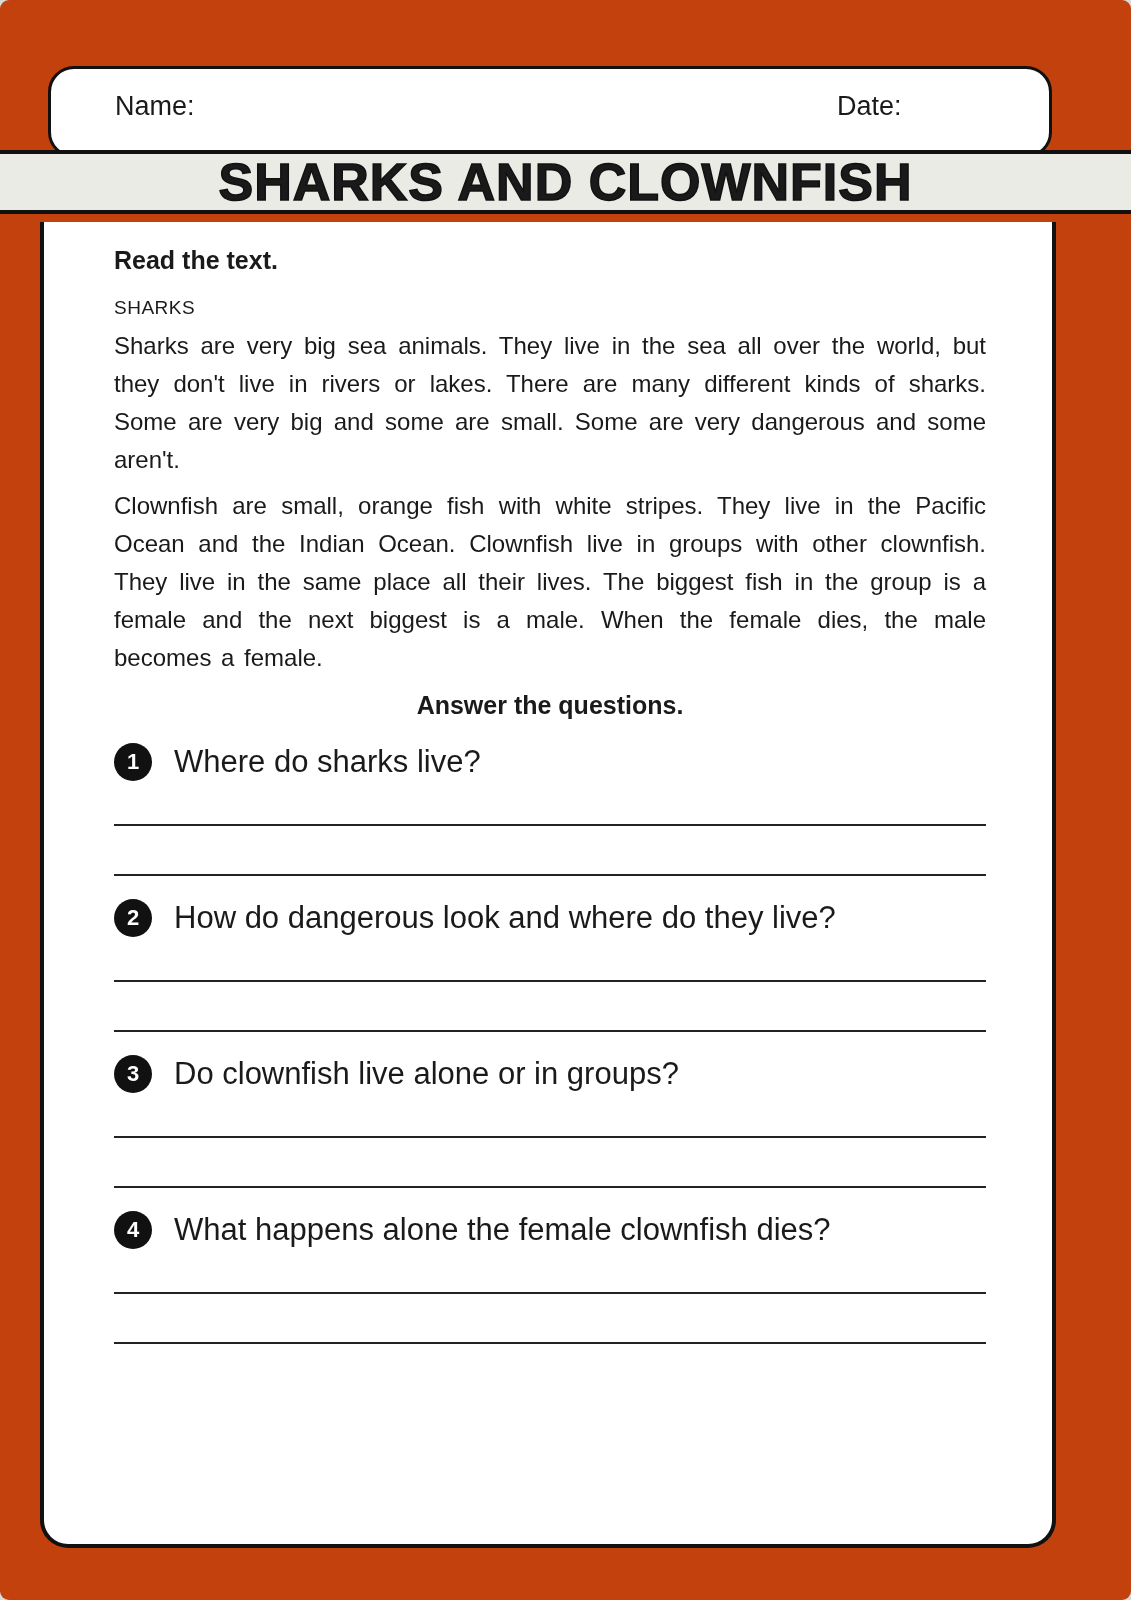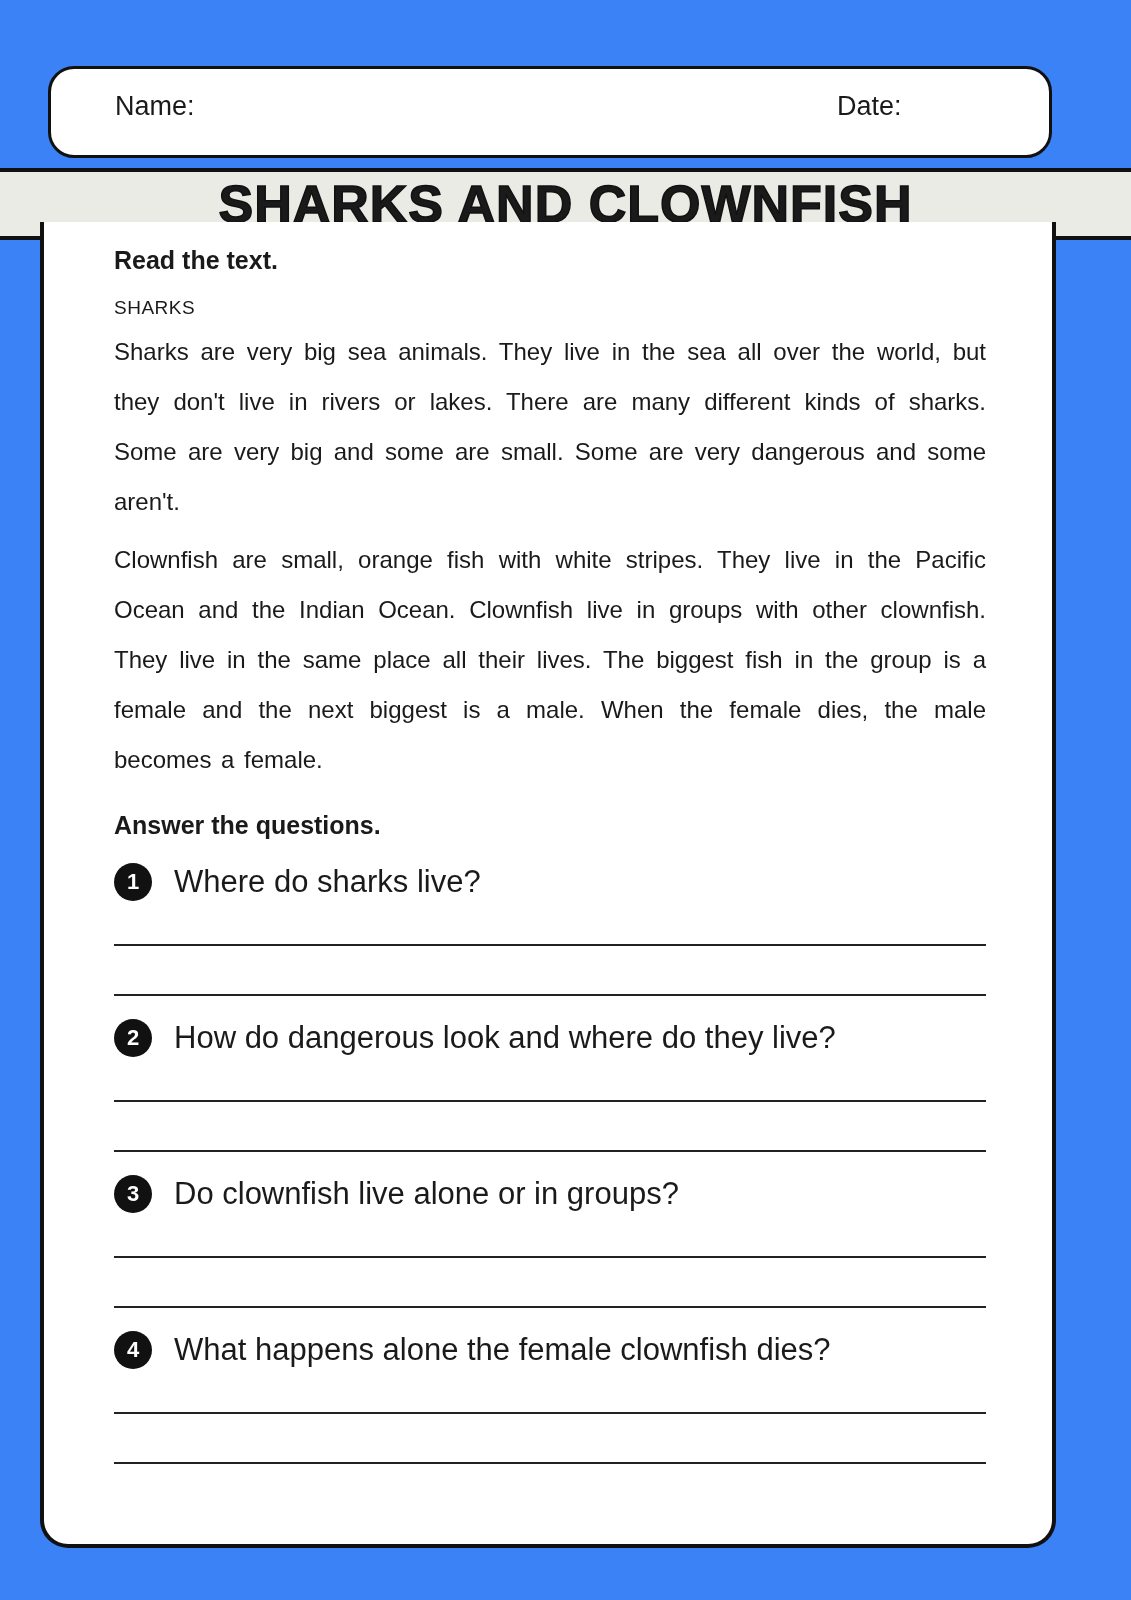--- a/index.html
+++ b/index.html
@@ -1,37 +1,38 @@
 <!DOCTYPE html>
 <html><head>
 <meta charset="utf-8">
 <style>
   * { margin:0; padding:0; box-sizing:border-box; }
   html,body { background:#d9dbd6; }
   .page {
     position:relative;
     width:1131px; height:1600px;
-    background:#3b82f6;
+    background:#c2410c;
     font-family:"Liberation Sans", sans-serif;
     color:#1a1a1a;
     overflow:hidden;
+    border-radius:9px;
   }
   .name-date-box {
     position:absolute; left:48px; top:66px;
     width:1004px; height:92px;
     background:#ffffff;
     border:3px solid #111;
     border-radius:26px;
   }
   .name-label { position:absolute; left:64px; top:22px; font-size:27px; }
   .date-label { position:absolute; left:786px; top:22px; font-size:27px; }
 
   .title-band {
-    position:absolute; left:0; top:168px;
-    width:1131px; height:72px;
+    position:absolute; left:0; top:150px;
+    width:1131px; height:64px;
     background:#e9ebe4;
     border-top:4px solid #111;
     border-bottom:4px solid #111;
     display:flex; align-items:center; justify-content:center;
   }
   .worksheet-title {
     font-size:52px;
     font-weight:900;
     letter-spacing:1px;
     -webkit-text-stroke:1.5px #111;
@@ -44,26 +45,26 @@
     border:4px solid #111;
     border-top:none;
     border-radius:0 0 28px 28px;
     padding:14px 66px 0 70px;
   }
 
   .read-instruction { font-size:25px; font-weight:700; margin-top:10px; }
   .section-heading { font-size:19px; font-weight:400; letter-spacing:0.5px; margin-top:22px; }
   .section-text {
     font-size:24px;
-    line-height:50px;
+    line-height:38px;
     text-align:justify;
     word-spacing:3px;
     margin-top:8px;
   }
-  .answer-instruction { font-size:25px; font-weight:700; margin-top:26px; }
+  .answer-instruction { font-size:25px; font-weight:700; margin-top:14px;text-align:center; }
 
   .question-block { margin-top:22px; }
   .question-row { display:flex; align-items:center; gap:22px; height:40px; }
   .q-num {
     width:38px; height:38px; flex:0 0 38px;
     border-radius:50%;
     background:#111; color:#fff;
     font-size:22px; font-weight:700;
     display:flex; align-items:center; justify-content:center;
   }

